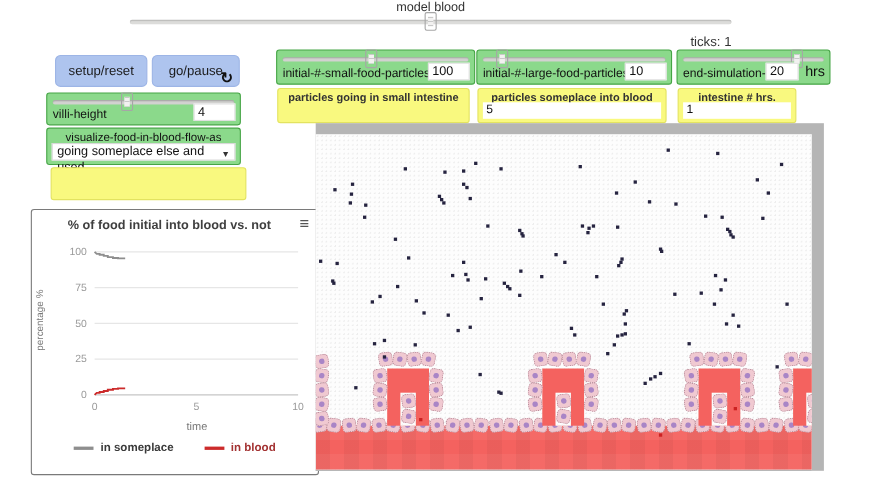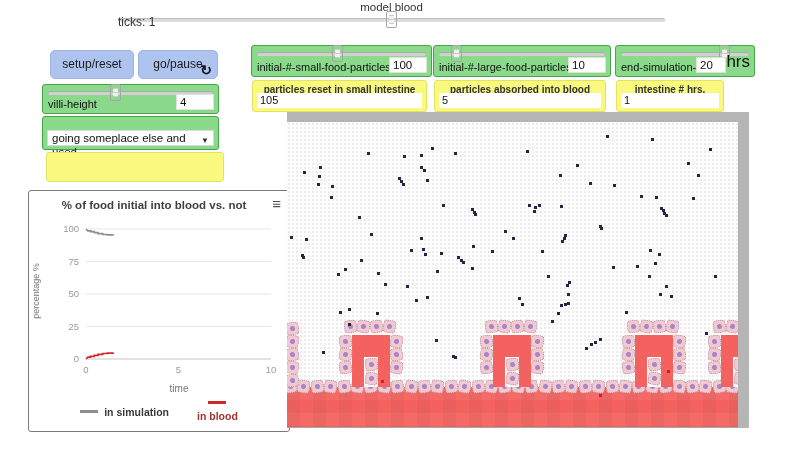--- a/index.html
+++ b/index.html
@@ -1,35 +1,35 @@
 <!DOCTYPE html>
 <html><head>
 <meta charset="utf-8">
 <style>
   * { margin:0; padding:0; box-sizing:border-box; }
   html,body { width:800px; height:450px; background:#ffffff; font-family:"Liberation Sans", sans-serif; overflow:hidden; position:relative; }
 
   
   .speed-label { position:absolute; left:118px; top:1px; width:547px; text-align:center; font-size:11.5px; color:#333; }
   .speed-track { position:absolute; left:118px; top:18px; width:547px; height:4px; background:#dcdcda; border-radius:2px; box-shadow:inset 0 1px 1px rgba(0,0,0,.15); }
-  .ticks-label { position:absolute; left:118px; top:15px; width:547px; text-align:left; font-size:12px; color:#333; }
+  .ticks-label { position:absolute; left:118px; top:31px; width:547px; text-align:right; font-size:12px; color:#333; }
 
   .slider-handle { position:absolute; top:-7px; width:11px; height:17px; background:#f2f1f0; border:1px solid #a6a6a6; border-radius:2px;
     background-image:repeating-linear-gradient(to bottom, transparent 0 3px, #c9c9c9 3px 4px); background-clip:content-box; padding:3px 2px; }
 
   
   .nl-button { position:absolute; background:#aec4ee; border:1px solid #9db5e6; border-radius:5px; font-size:12px; color:#1b1b1b; text-align:center; line-height:27px; cursor:pointer; }
   .go-icon { position:absolute; right:5px; bottom:0px; font-size:14px; font-weight:bold; color:#111; line-height:16px; }
 
   
   .nl-slider { position:absolute; background:#8bd98b; border:1px solid #46a546; border-radius:3px; }
   .nl-slider .track { position:absolute; left:5px; right:5px; top:6px; height:4px; background:#d2d2d0; border-radius:2px; box-shadow:inset 0 1px 1px rgba(0,0,0,.2); }
   .nl-slider .s-label { position:absolute; left:5px; bottom:3px; font-size:11px; color:#111; white-space:nowrap; }
   .nl-slider .s-value { position:absolute; bottom:3px; height:16px; width:38px; background:#fff; border:1px solid #e0e0e0; font-size:11.5px; color:#111; padding:0 3px; font-family:"Liberation Sans", sans-serif; }
-  .nl-slider .s-units { position:absolute; bottom:4px; right:4px; font-size:17px; color:#111; }
+  .nl-slider .s-units { position:absolute; bottom:4px; right:4px; font-size:13px; color:#111; }
 
   
   .nl-chooser { position:absolute; background:#8bd98b; border:1px solid #46a546; border-radius:3px; }
   .nl-chooser .c-label { position:absolute; top:2px; left:0; right:0; text-align:center; font-size:10.5px; color:#111; }
   .nl-chooser .c-select { position:absolute; left:4px; right:4px; bottom:3px; height:16px; background:#fff; border:1px solid #d8d8d8; font-size:11.5px; color:#111; padding-left:4px; line-height:14px; }
   .nl-chooser .c-arrow { position:absolute; right:4px; top:3px; font-size:8px; color:#333; }
 
   
   .nl-monitor { position:absolute; background:#f9f97f; border:1px solid #e3e360; border-radius:3px; }
   .nl-monitor .m-label { position:absolute; top:3px; left:0; right:0; text-align:center; font-size:10px; font-weight:bold; color:#333; white-space:nowrap; }
@@ -38,21 +38,21 @@
   
   .chart-panel { position:absolute; left:28px; top:190px; width:262px; height:242px; background:#fff; border:1px solid #7a7a7a; border-radius:3px; }
   .chart-title { position:absolute; top:8px; left:16px; right:26px; text-align:center; font-size:11.5px; font-weight:bold; color:#3f3f3f; }
   .chart-menu { position:absolute; top:4px; right:8px; font-size:15px; color:#555; cursor:pointer; }
   .chart-ylabel { position:absolute; left:-28px; top:95px; width:70px; text-align:center; font-size:9px; color:#777; transform:rotate(-90deg); }
   .chart-xlabel { position:absolute; left:57px; width:186px; top:192px; text-align:center; font-size:10px; color:#777; }
   .chart-legend { position:absolute; left:0; right:0; top:210px; display:flex; justify-content:center; gap:28px; }
   .legend-item { display:flex; align-items:center; gap:6px; font-size:10.5px; font-weight:bold; }
   .legend-item .swatch { width:18px; height:3px; }
   .legend-intestine { color:#3a3a3a; }
-  .legend-blood { color:#a33232;flex-direction:column; }
+  .legend-blood { color:#a33232; }
 
   
   .view-frame { position:absolute; left:287px; top:112px; width:462px; height:316px; background:#b5b5b5; }
   .view-canvas { position:absolute; left:0; top:10px; width:451px; height:306px; background:#fdfdfd;
     background-image:radial-gradient(#ececec 0.8px, transparent 0.8px); background-size:4px 4px; overflow:hidden; border-bottom:1px solid #a8a8a8; }
   .particle { position:absolute; width:3px; height:3px; background:#262440; }
   .particle.red { background:#cc2222; }
 
   .sim-base { position:absolute; left:0; bottom:0; width:100%; height:40px; background:#f4625f;
     background-image:
@@ -86,50 +86,50 @@
 
 <div class="nl-slider" style="left:42px;top:84px;width:177px;height:30px;">
   <div class="track">
     <div class="slider-handle" style="left: calc(41% - 6px);"></div>
   </div>
   <div class="s-label">villi-height</div>
   <input class="s-value" style="right: 4px;" value="4">
 </div>
 
 <div class="nl-chooser" style="left:42px;top:116px;width:177px;height:34px;">
+  <div class="c-label">visualize-food-in-blood-flow-as</div>
   <div class="c-select">
     <span>going someplace else and used</span>
     <span class="c-arrow">▼</span>
   </div>
 </div>
 
 <div class="nl-monitor" style="left:46px;top:152px;width:178px;height:30px;">
 </div>
 
 <div class="nl-slider" style="left:251px;top:45px;width:181px;height:32px;">
   <div class="track">
     <div class="slider-handle" style="left: calc(48% - 6px);"></div>
   </div>
   <div class="s-label">initial-#-small-food-particles</div>
   <input class="s-value" style="right: 4px;" value="100">
 </div>
 <div class="nl-monitor" style="left:252px;top:80px;width:175px;height:32px;">
-  <div class="m-label">particles reset in small intestine</div>
-  <div class="m-value">105</div>
+  <div class="m-label">particles going in small intestine</div>
 </div>
 
 <div class="nl-slider" style="left:433px;top:45px;width:178px;height:32px;">
   <div class="track">
     <div class="slider-handle" style="left: calc(11% - 6px);"></div>
   </div>
   <div class="s-label">initial-#-large-food-particles</div>
   <input class="s-value" style="right: 4px;" value="10">
 </div>
 <div class="nl-monitor" style="left:434px;top:80px;width:172px;height:32px;">
-  <div class="m-label">particles absorbed into blood</div>
+  <div class="m-label">particles someplace into blood</div>
   <div class="m-value">5</div>
 </div>
 
 <div class="nl-slider" style="left:615px;top:45px;width:140px;height:32px;">
   <div class="track">
     <div class="slider-handle" style="left: calc(81% - 6px);"></div>
   </div>
   <div class="s-label">end-simulation-at</div>
   <input class="s-value" style="right: 28px; width: 30px;" value="20">
   <div class="s-units">hrs</div>
@@ -157,21 +157,21 @@
       <text x="149.5" y="154" text-anchor="middle" font-size="9.5" fill="#999">5</text>
       <text x="242" y="154" text-anchor="middle" font-size="9.5" fill="#999">10</text>
       <polyline points="57.0,10.0 58.9,11.8 61.6,11.8 61.6,12.6 65.3,12.6 65.3,13.6 69.0,13.6 69.0,14.7 73.7,14.7 73.7,15.5 78.3,15.5 78.3,15.9 84.8,15.9" fill="none" stroke="#8e8e8e" stroke-width="1.7"></polyline>
       <polyline points="57.0,140.0 58.9,138.2 61.6,138.2 61.6,137.4 65.3,137.4 65.3,136.4 69.0,136.4 69.0,135.3 73.7,135.3 73.7,134.5 78.3,134.5 78.3,134.1 84.8,134.1" fill="none" stroke="#cc2b2b" stroke-width="1.7"></polyline>
     </svg>
   <div class="chart-ylabel">percentage %</div>
   <div class="chart-xlabel">time</div>
   <div class="chart-legend">
     <div class="legend-item legend-intestine">
       <span class="swatch" style="background: rgb(142, 142, 142);"></span>
-      <span>in simulation</span>
+      <span>in someplace</span>
     </div>
     <div class="legend-item legend-blood">
       <span class="swatch" style="background: rgb(204, 43, 43);"></span>
       <span>in blood</span>
     </div>
   </div>
 </div>
 
 <div class="view-frame">
   <div class="view-canvas">

